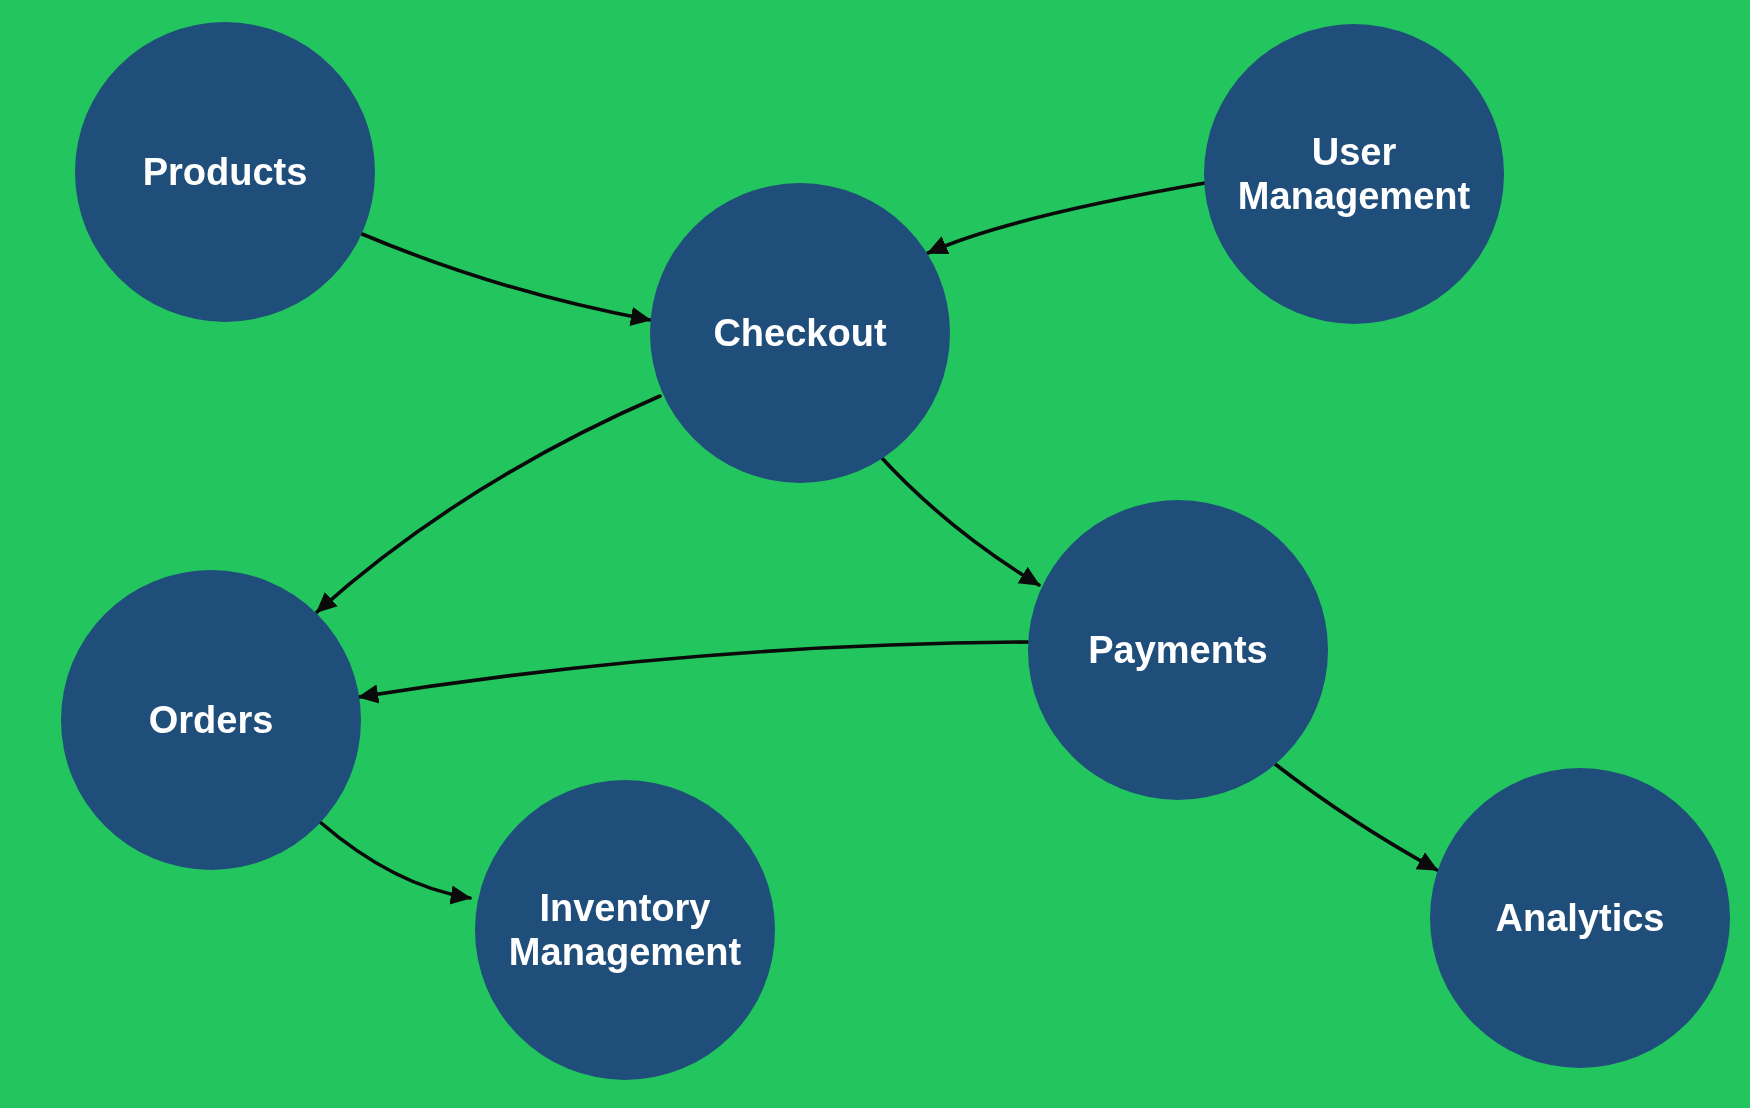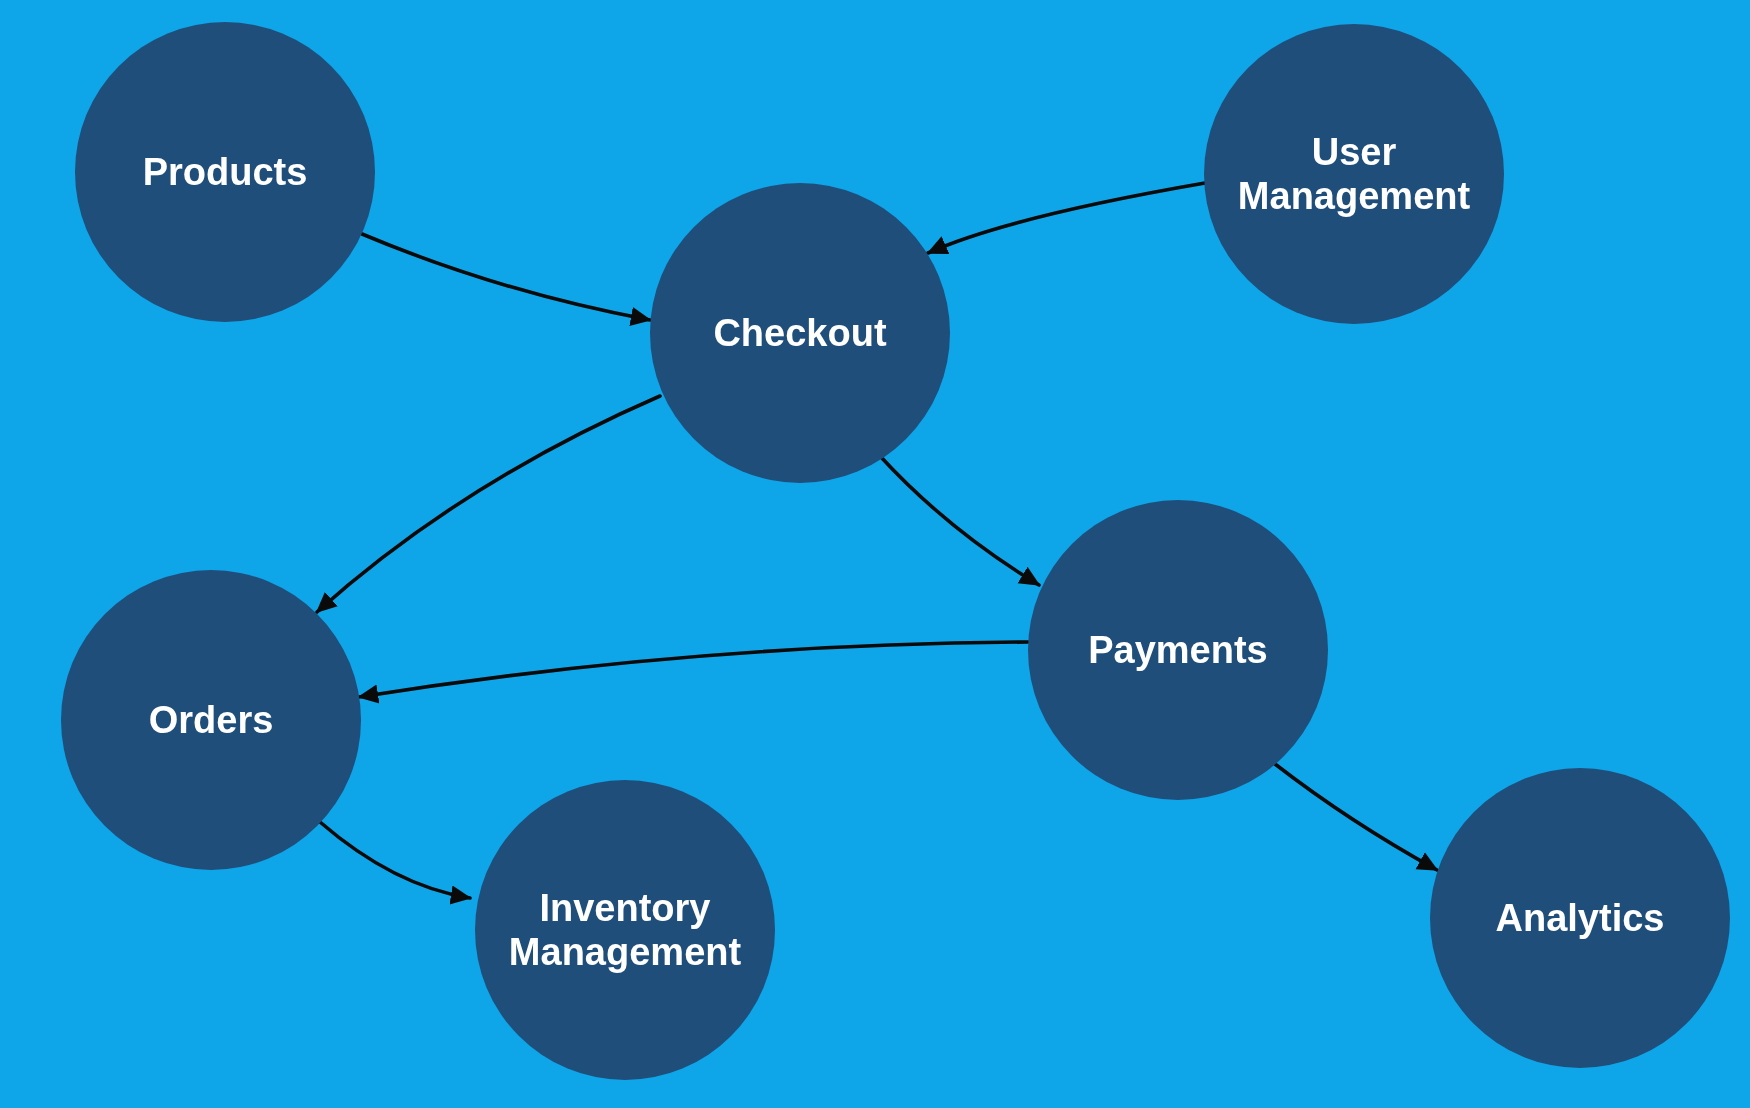--- a/index.html
+++ b/index.html
@@ -31,21 +31,21 @@
     font-family: "Liberation Sans", sans-serif;
     font-size: 38px;
     font-weight: 700;
     text-anchor: middle;
   }
   .arrowhead { fill: #0a0a0a; }
 </style>
 </head>
 <body>
 
-<div class="stage" style="background: #0ea5e9;">
+<div class="stage" style="background: #22c55e;">
   <svg width="1750" height="1108" viewBox="0 0 1750 1108">
     <defs>
       <marker id="arrow" viewBox="0 0 10 10" refX="8.6" refY="5" markerWidth="6.2" markerHeight="6.2" markerUnits="strokeWidth" orient="auto">
         <path class="arrowhead" d="M 0 0.7 L 9.3 5 L 0 9.3 z" style="fill: rgb(10, 10, 10);"></path>
       </marker>
     </defs>
 
     <g>
       <path class="edge" marker-end="url(#arrow)" d="M 362 234 Q 500 292 650 320" style="stroke: rgb(10, 10, 10);"></path>
       <path class="edge" marker-end="url(#arrow)" d="M 1205 183 Q 1008 217 928 253" style="stroke: rgb(10, 10, 10);"></path>

